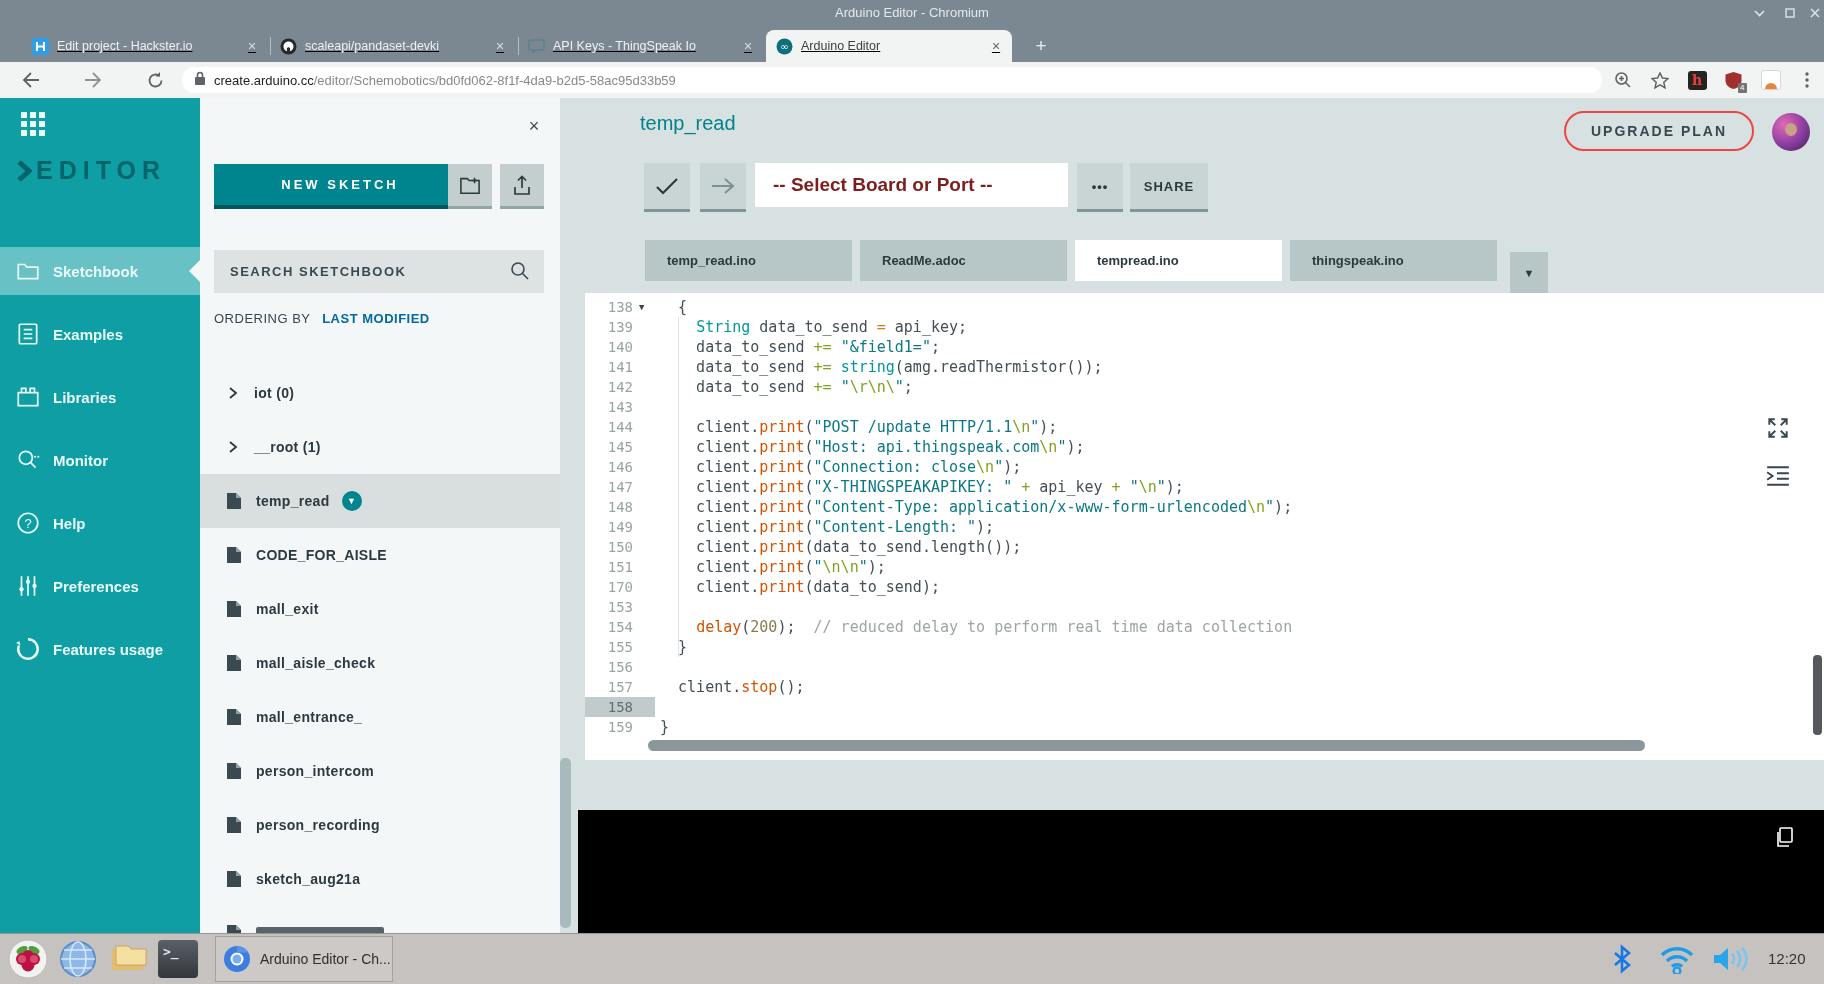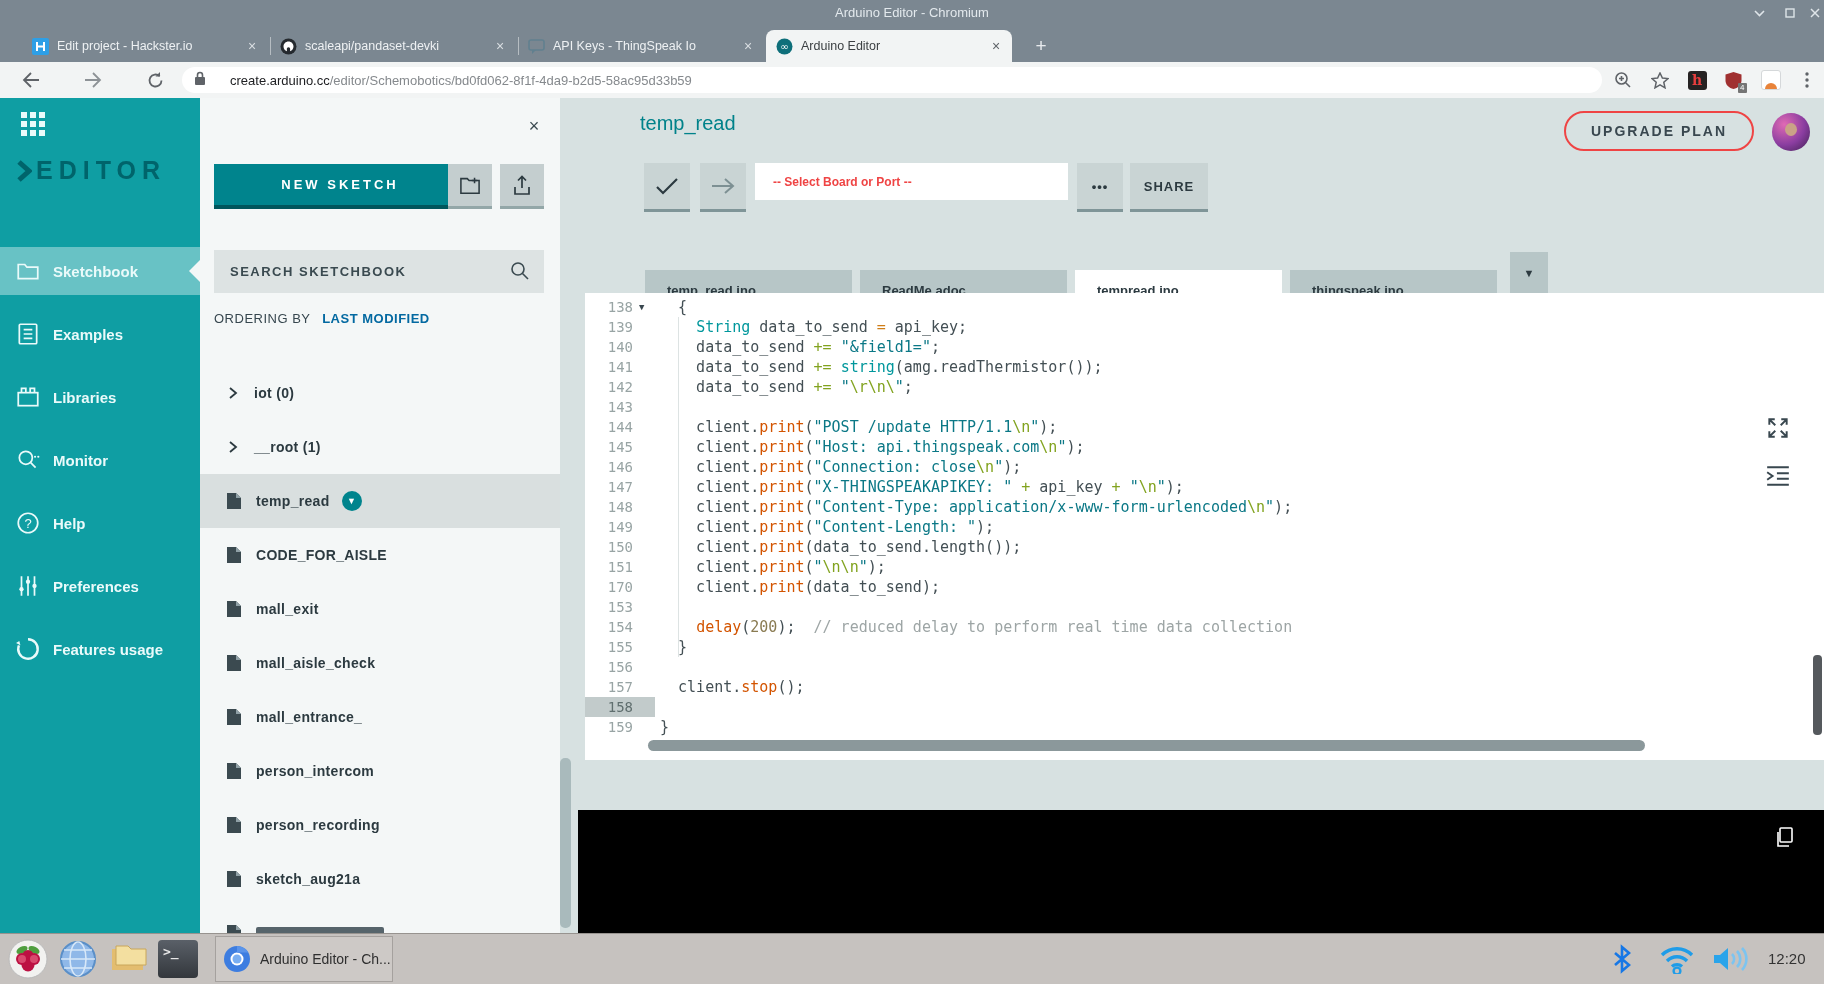--- a/index.html
+++ b/index.html
@@ -7,33 +7,33 @@
   body { font-family:"Liberation Sans", sans-serif; }
   .screen { position:relative; width:1824px; height:984px; background:#fff; overflow:hidden; }
 
   
   .titlebar { position:absolute; left:0; top:0; width:1824px; height:26px; background:#7b8791; }
   .titlebar .wtitle { position:absolute; left:0; right:0; top:5px; text-align:center; font-size:13px; color:#e3e9ed; }
   .winctl { position:absolute; top:5px; width:18px; height:16px; display:flex; align-items:center; justify-content:center; cursor:default; }
   .winctl svg { display:block; }
 
   .tabstrip { position:absolute; left:0; top:26px; width:1824px; height:36px; background:#7b8791; }
-  .btab { position:absolute; top:4px; height:32px; display:flex; align-items:center; padding:0 8px 0 10px; width:246px; }
+  .btab { position:absolute; top:4px; height:32px; display:flex; align-items:center; padding:0 8px 0 10px; width:246px;text-decoration:underline; }
   .btab .sep { position:absolute; left:0; top:7px; width:1px; height:18px; background:rgba(255,255,255,.45); }
   .btab .favicon { width:17px; height:17px; flex:0 0 17px; margin-right:8px; position:relative; }
   .btab .tlabel { flex:1; font-size:12.5px; color:#eef1f3; white-space:nowrap; overflow:hidden; }
   .btab .tclose { flex:0 0 16px; text-align:center; font-size:14px; color:#d9dee2; cursor:pointer; }
   .btab.active { background:#f2f4f4; border-radius:8px 8px 0 0; }
   .btab.active .tlabel { color:#3c4043; }
   .btab.active .tclose { color:#5f6368; }
   .newtab { position:absolute; top:8px; left:1028px; width:26px; height:24px; color:#e8ebee; font-size:19px; text-align:center; line-height:23px; cursor:pointer; }
 
   .toolbar { position:absolute; left:0; top:62px; width:1824px; height:36px; background:#f2f4f4; }
   .navic { position:absolute; top:7px; width:22px; height:22px; display:flex; align-items:center; justify-content:center; cursor:pointer; }
-  .urlpill { position:absolute; left:182px; top:5px; width:1420px; height:26px; background:#ffffff; border-radius:13px; display:flex; align-items:center; padding-left:12px; cursor:text;gap:16px; }
+  .urlpill { position:absolute; left:182px; top:5px; width:1420px; height:26px; background:#ffffff; border-radius:13px; display:flex; align-items:center; padding-left:12px; cursor:text; }
   .urlpill .urltext { font-size:13px; white-space:nowrap; overflow:hidden; margin-left:8px; }
   .urltext .dom { color:#202124; }
   .urltext .pth { color:#85898d; }
   .extbadge { position:absolute; right:-4px; bottom:-3px; background:#757575; color:#fff; font-size:8px; line-height:10px; padding:0 2px; border-radius:1px; }
 
   
   .page { position:absolute; left:0; top:98px; width:1824px; height:835px; background:#d7e1e1; }
 
   .sidebar { position:absolute; left:0; top:0; width:200px; height:835px; background:#0f9ea3; }
   .gridbtn { position:absolute; left:20px; top:13px; width:26px; height:26px; cursor:pointer; }
@@ -67,23 +67,23 @@
   .pscroll { position:absolute; left:560px; top:660px; width:11px; height:170px; background:#a9babc; border-radius:5px; cursor:grab; }
 
   
   .editor { position:absolute; left:572px; top:0; width:1252px; height:835px; }
   .sktitle { position:absolute; left:68px; top:14px; font-size:20px; color:#00828a; }
   .upgrade { position:absolute; left:992px; top:13px; width:190px; height:40px; border:2px solid #ef4444; border-radius:21px; background:transparent; color:#39474f; font-family:"Liberation Sans",sans-serif; font-size:14px; font-weight:700; letter-spacing:2px; cursor:pointer; }
   .avatar { position:absolute; left:1200px; top:15px; width:38px; height:38px; border-radius:50%; background:radial-gradient(circle at 32% 30%, #e06ab4, #8a3da0 55%, #3f2050); overflow:hidden; cursor:pointer; }
   .avatar::after { content:""; position:absolute; left:13px; top:10px; width:12px; height:13px; border-radius:50%; background:#caa287; }
 
   .ebtn { position:absolute; top:65px; height:49px; background:#c9d4d4; border:none; border-bottom:3px solid #7f9598; display:flex; align-items:center; justify-content:center; cursor:pointer; font-family:"Liberation Sans",sans-serif; }
-  .boardsel { position:absolute; left:183px; top:65px; width:313px; height:37px; background:#fff; border:none; display:flex; align-items:center; padding-left:18px; font-size:12px; font-weight:700; color:#ef4444; cursor:pointer; }
-
-  .ftab { position:absolute; top:172px; width:207px; height:41px; background:#b7c6c7; display:flex; align-items:center; padding-left:22px; font-size:13px; font-weight:700; color:#2c3a40; cursor:pointer; }
+  .boardsel { position:absolute; left:183px; top:65px; width:313px; height:44px; background:#fff; border:none; display:flex; align-items:center; padding-left:18px; font-size:19px; font-weight:700; color:#7f1d1d; cursor:pointer; }
+
+  .ftab { position:absolute; top:142px; width:207px; height:41px; background:#b7c6c7; display:flex; align-items:center; padding-left:22px; font-size:13px; font-weight:700; color:#2c3a40; cursor:pointer; }
   .ftab.active { background:#ffffff; }
   .ftabdrop { position:absolute; left:938px; top:154px; width:38px; height:41px; background:#b7c6c7; border:none; color:#2c3a40; font-size:11px; cursor:pointer; }
 
   .codearea { position:absolute; left:13px; top:195px; width:1239px; height:467px; background:#fff; overflow:hidden; }
   .codelines { position:absolute; left:0; top:4px; width:100%; font-family:"DejaVu Sans Mono",monospace; font-size:15px; }
   .cl { display:flex; height:20px; line-height:20px; white-space:pre; }
   .cl .gut { flex:0 0 70px; display:flex; }
   .cl .ln { flex:0 0 54px; text-align:right; padding-right:6px; font-size:14px; color:#98a4a4; }
   .cl .fold { flex:0 0 12px; font-size:9px; color:#39474f; line-height:20px; }
   .cl.active .gut { background:#c2cbcb; }

